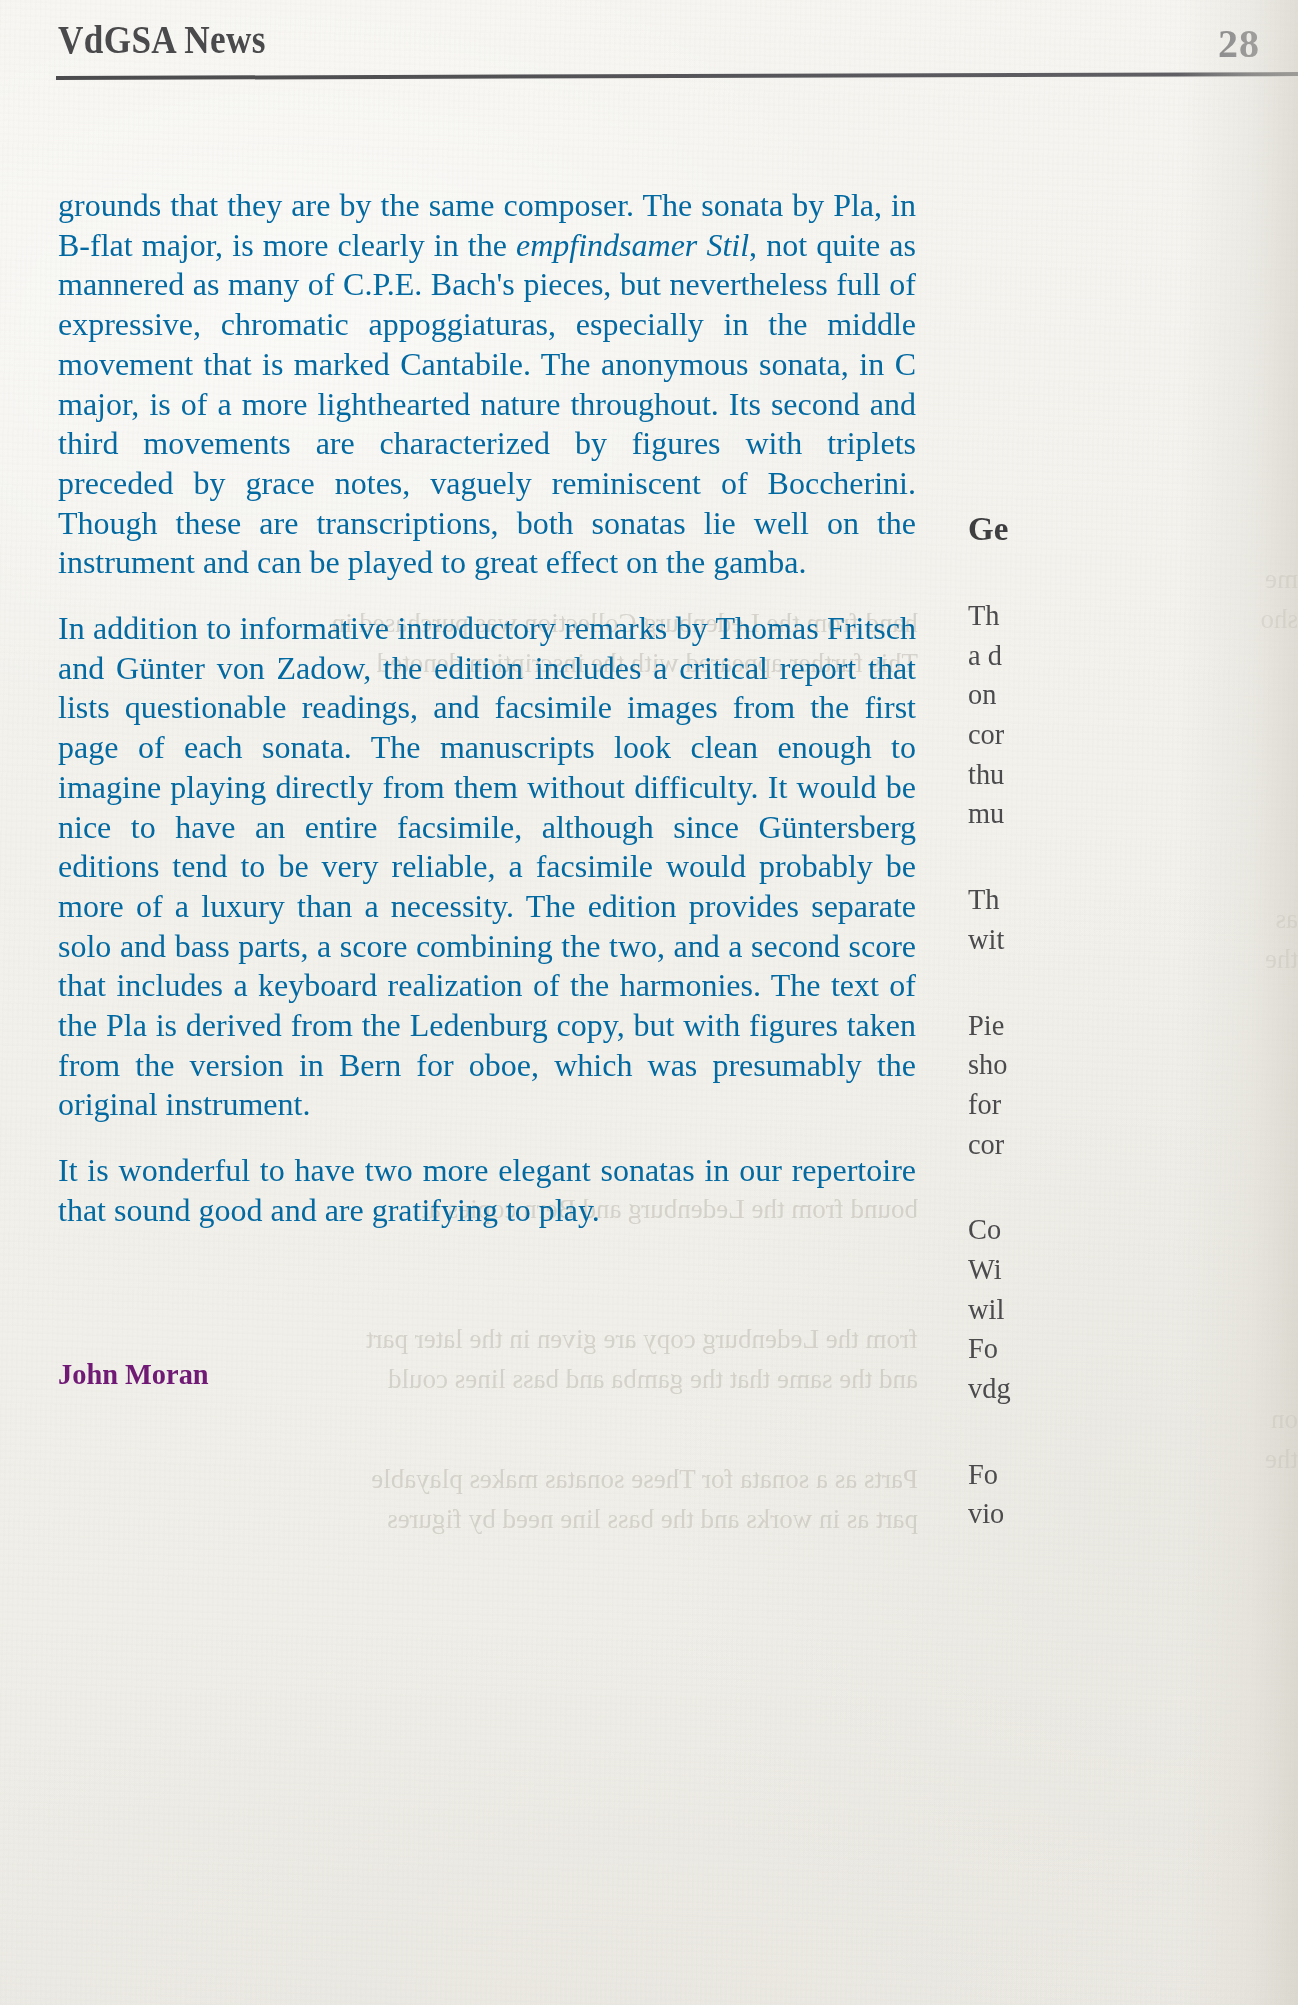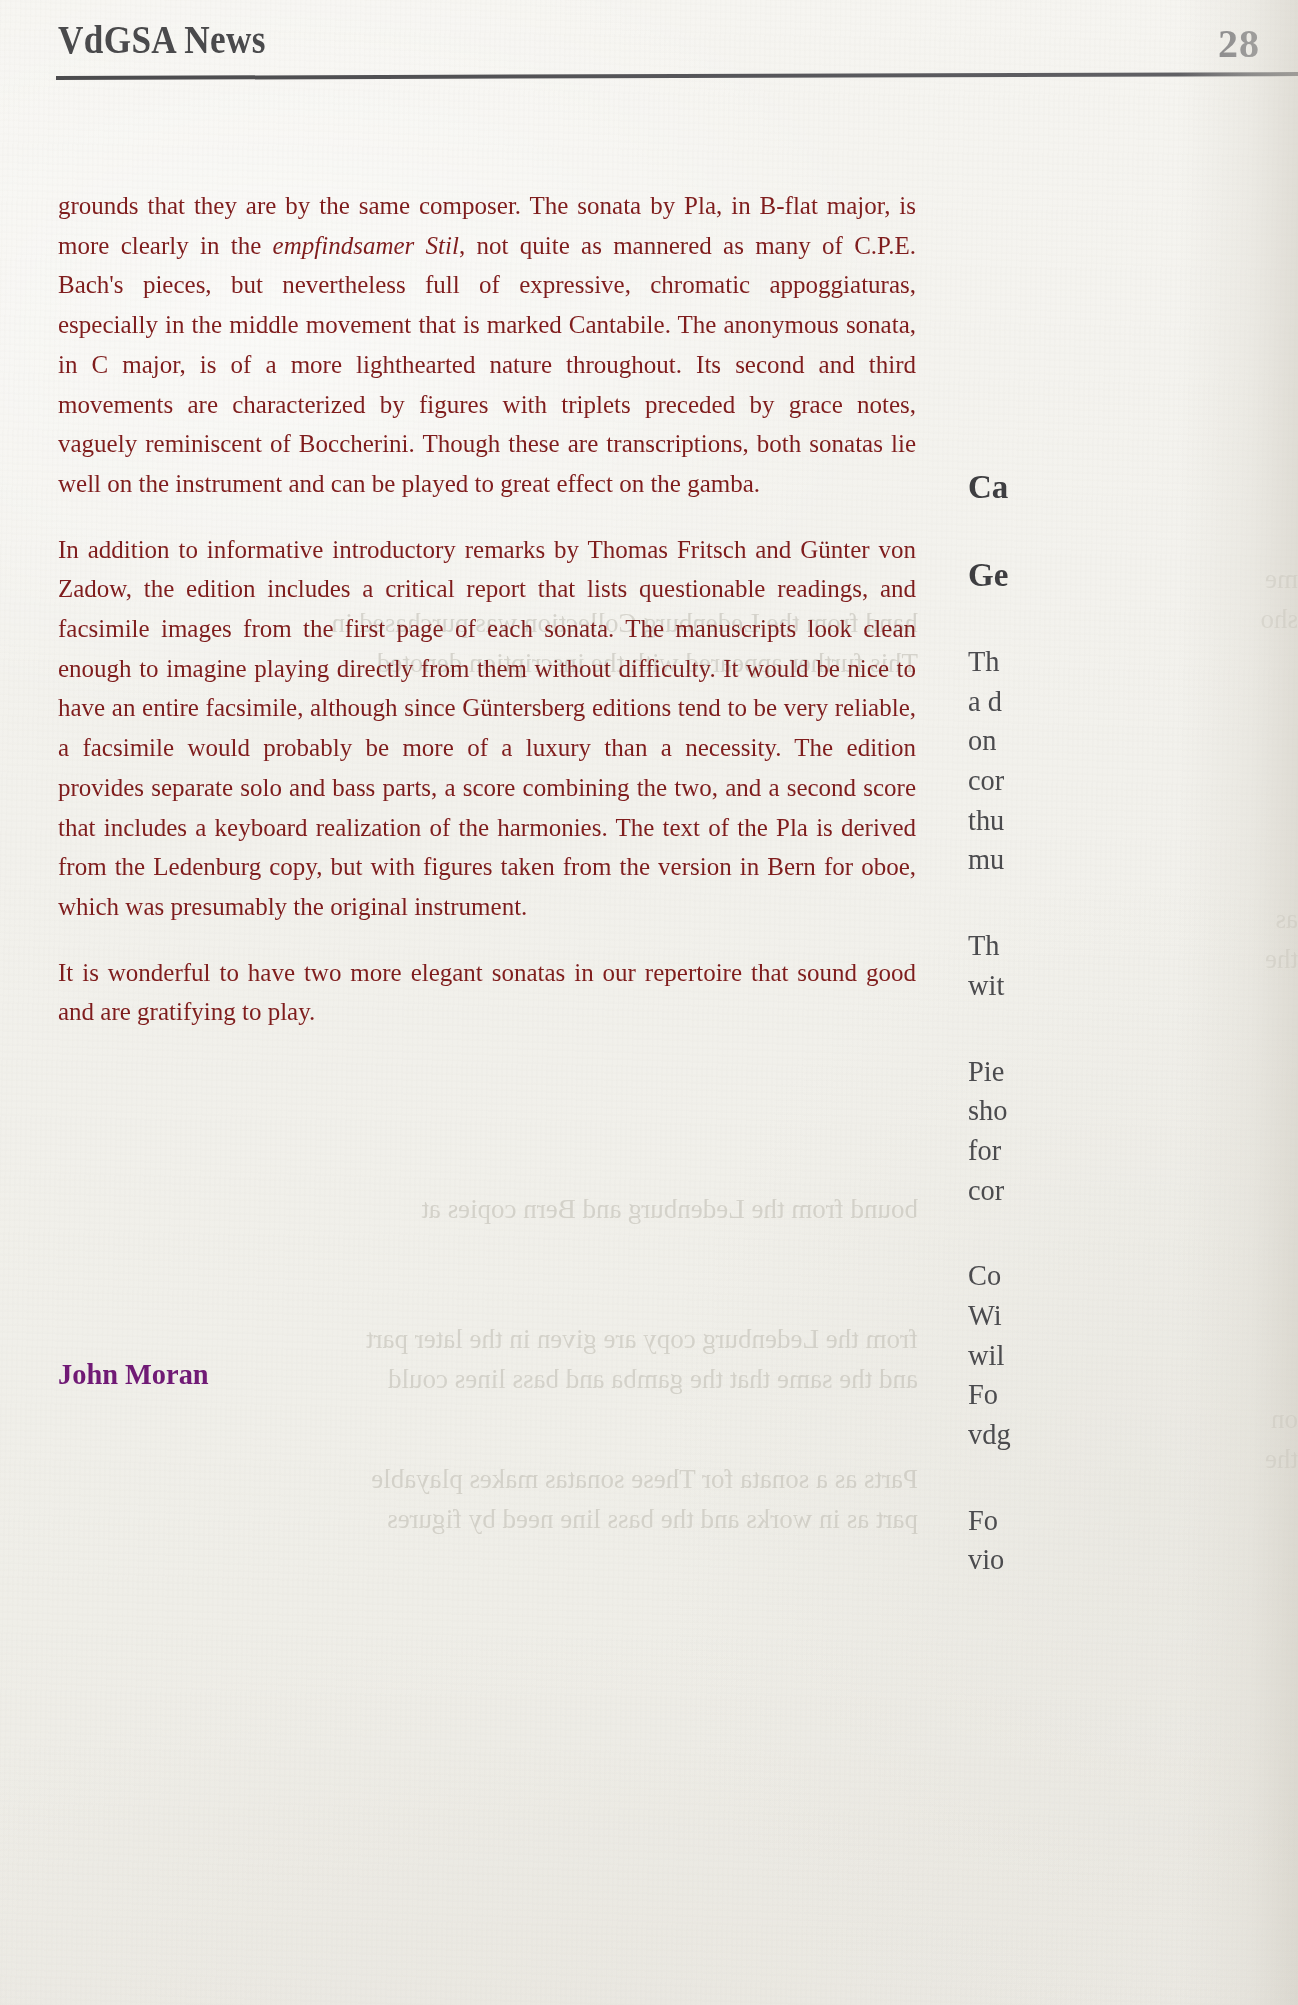--- a/index.html
+++ b/index.html
@@ -80,22 +80,22 @@
     transform: rotate(-0.18deg);
     transform-origin: left center;
   }
 
   
   .col-main {
     position: absolute;
     left: 58px;
     top: 186px;
     width: 858px;
-    color: #7f1d1d;
-    font-size: 25px;
+    color: #0369a1;
+    font-size: 32px;
     line-height: 39.7px;
     text-align: justify;
     text-justify: inter-word;
   }
   .col-main p {
     margin: 0 0 26px 0;
     hyphens: none;
   }
   .col-main p:last-of-type { margin-bottom: 16px; }
   .col-main em {
@@ -208,21 +208,20 @@
   <p id="para-1"><span>In addition to informative introductory remarks by Thomas Fritsch and Günter von Zadow, the edition includes a critical report that lists questionable readings, and facsimile images from the first page of each sonata. The manuscripts look clean enough to imagine playing directly from them without difficulty. It would be nice to have an entire facsimile, although since Güntersberg editions tend to be very reliable, a facsimile would probably be more of a luxury than a necessity. The edition provides separate solo and bass parts, a score combining the two, and a second score that includes a keyboard realization of the harmonies. The text of the Pla is derived from the Ledenburg copy, but with figures taken from the version in Bern for oboe, which was presumably the original instrument.</span></p>
   <p id="para-2"><span>It is wonderful to have two more elegant sonatas in our repertoire that sound good and are gratifying to play.</span></p>
 </div>
 
 <div class="signature">
   <div>John Moran</div>
 </div>
 
 <div class="col-right">
     <div style="height: 278px;"></div>
-    <div class="head">Ca</div>
     <div style="height: 42px;"></div>
     <div class="head">Ge</div>
     <div style="height: 44px;"></div>
     <div class="frag">Th</div>
     <div class="frag">a d</div>
     <div class="frag">on</div>
     <div class="frag">cor</div>
     <div class="frag">thu</div>
     <div class="frag">mu</div>
     <div style="height: 46px;"></div>

